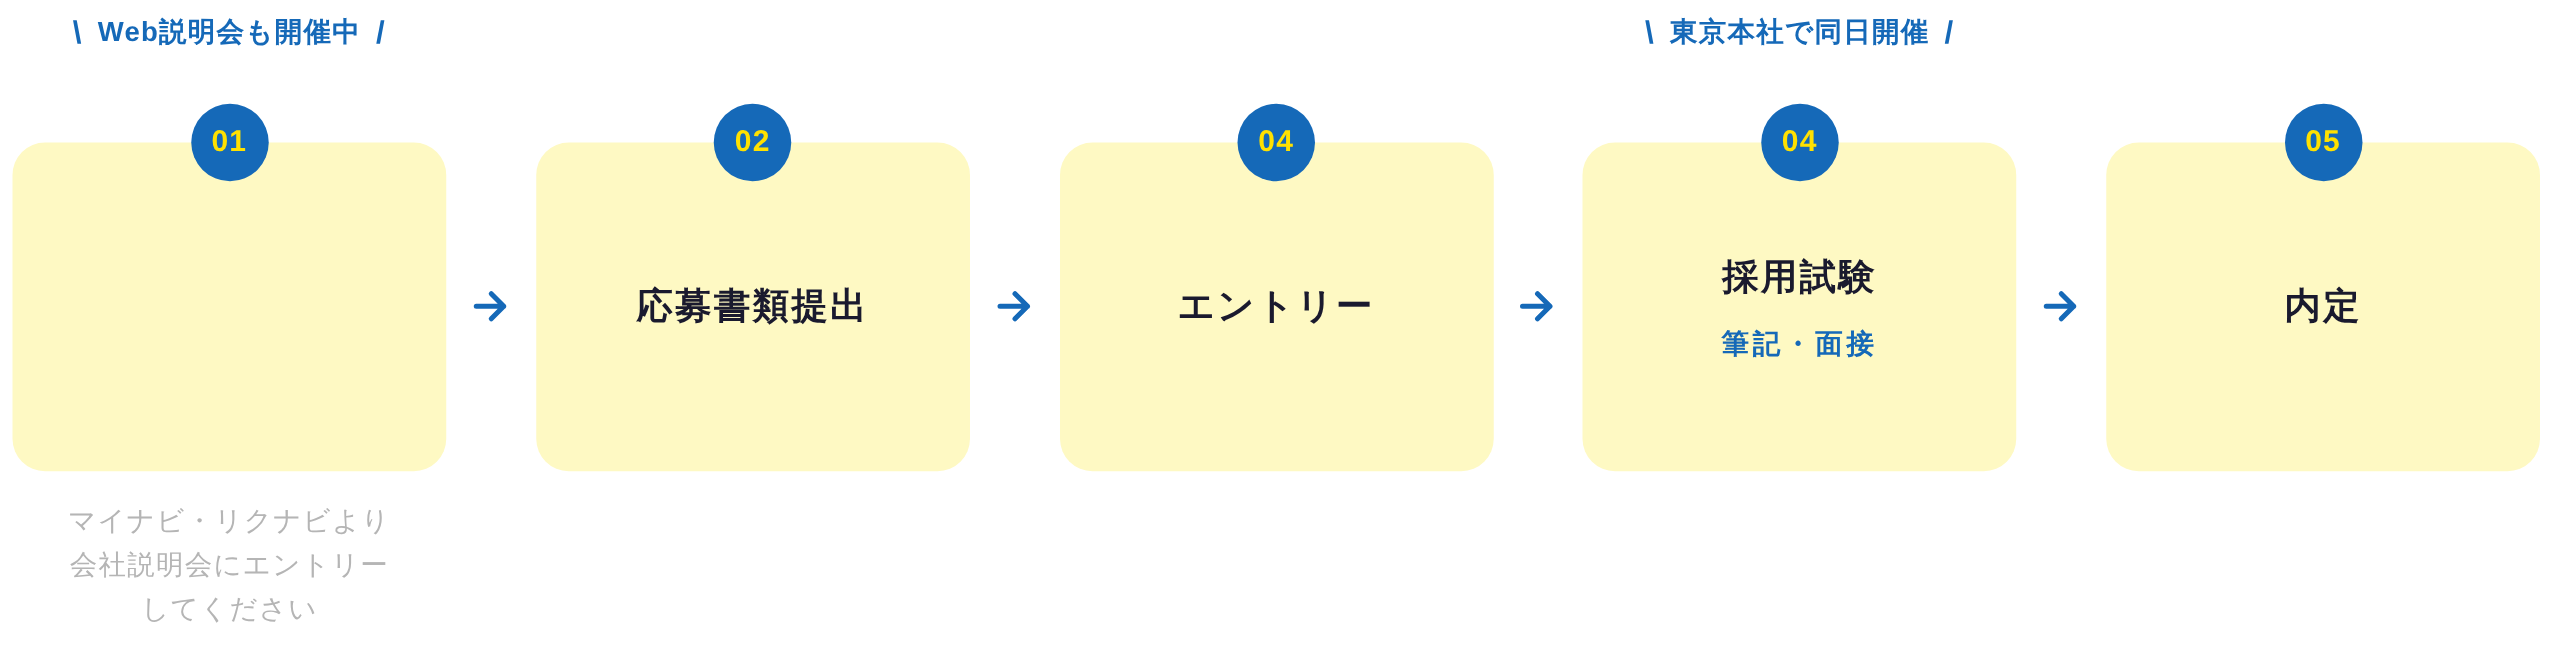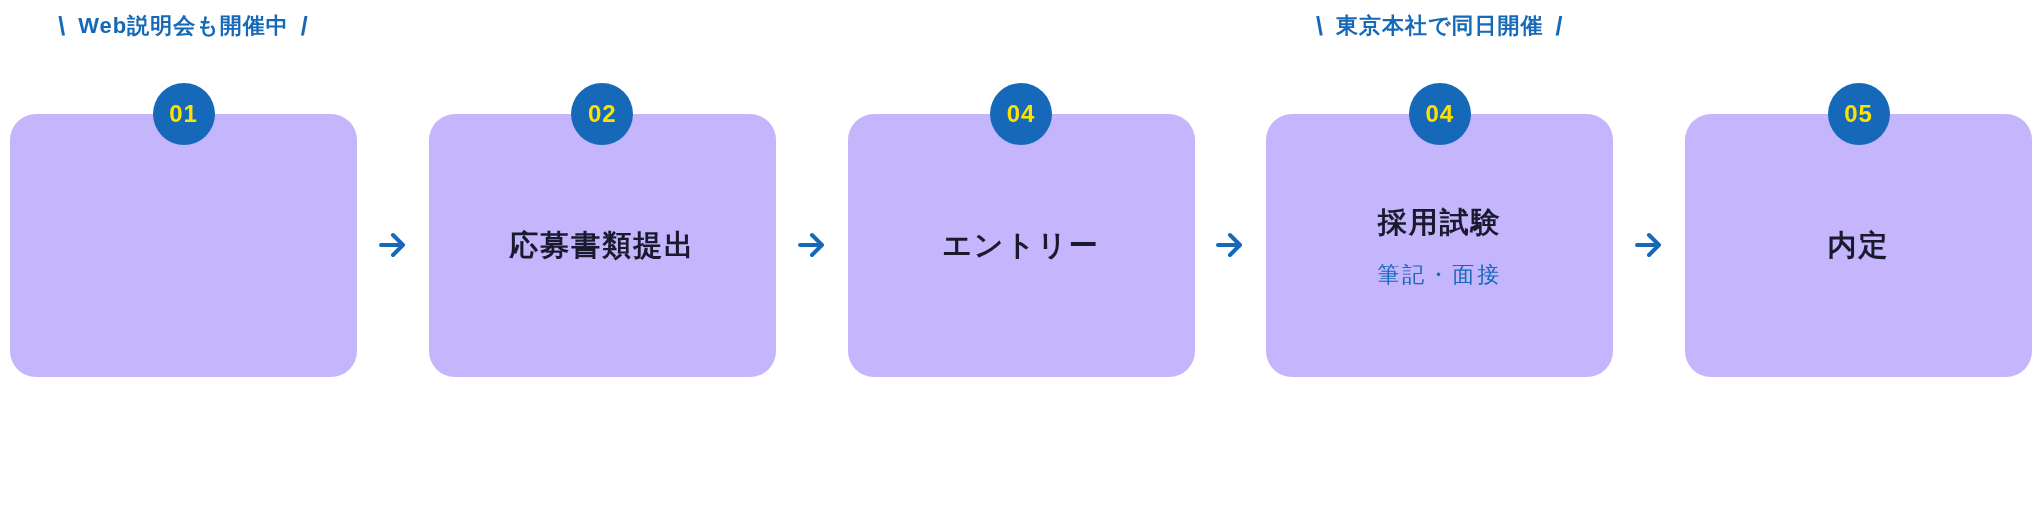--- a/index.html
+++ b/index.html
@@ -40,21 +40,21 @@
   }
   .callout .slash {
     font-size: 25px;
     font-weight: bold;
   }
   .card {
     position: relative;
     margin-top: 62px;
     width: 347px;
     height: 263px;
-    background: #c4b5fd;
+    background: #fef9c3;
     border-radius: 26px;
     display: flex;
     flex-direction: column;
     align-items: center;
     justify-content: center;
     box-sizing: border-box;
   }
   .badge {
     position: absolute;
     top: -31px;
@@ -80,21 +80,21 @@
     font-size: 29px;
     font-weight: bold;
     line-height: 1.45;
     letter-spacing: 2px;
   }
   .title .line { display: block; }
   .subtitle {
     margin-top: 16px;
     color: #1569b8;
     font-size: 22px;
-    font-weight: normal;
+    font-weight: bold;
     letter-spacing: 3px;
   }
   .note {
     margin-top: 22px;
     width: 347px;
     text-align: center;
     color: #b5b5b5;
     font-size: 22px;
     line-height: 35px;
     letter-spacing: 1px;
@@ -119,20 +119,25 @@
     <div class="callout">
       <span class="slash">\</span>
       <span class="callout-text">Web説明会も開催中</span>
       <span class="slash">/</span>
     </div>
     <div class="card">
       <div class="badge">
         <span class="num">01</span>
       </div>
     </div>
+    <div class="note">
+      <span class="note-line">マイナビ・リクナビより</span>
+      <span class="note-line">会社説明会にエントリー</span>
+      <span class="note-line">してください</span>
+    </div>
   </div>
 
   <div class="arrow-col">
     <svg width="32" height="32" viewBox="0 0 32 32" fill="none">
       <path d="M4 16 H26 M16 6 L26 16 L16 26" stroke="#1569b8" stroke-width="4" stroke-linecap="round" stroke-linejoin="round"></path>
     </svg>
   </div>
 
   <div class="step">
     <div class="callout"></div>

